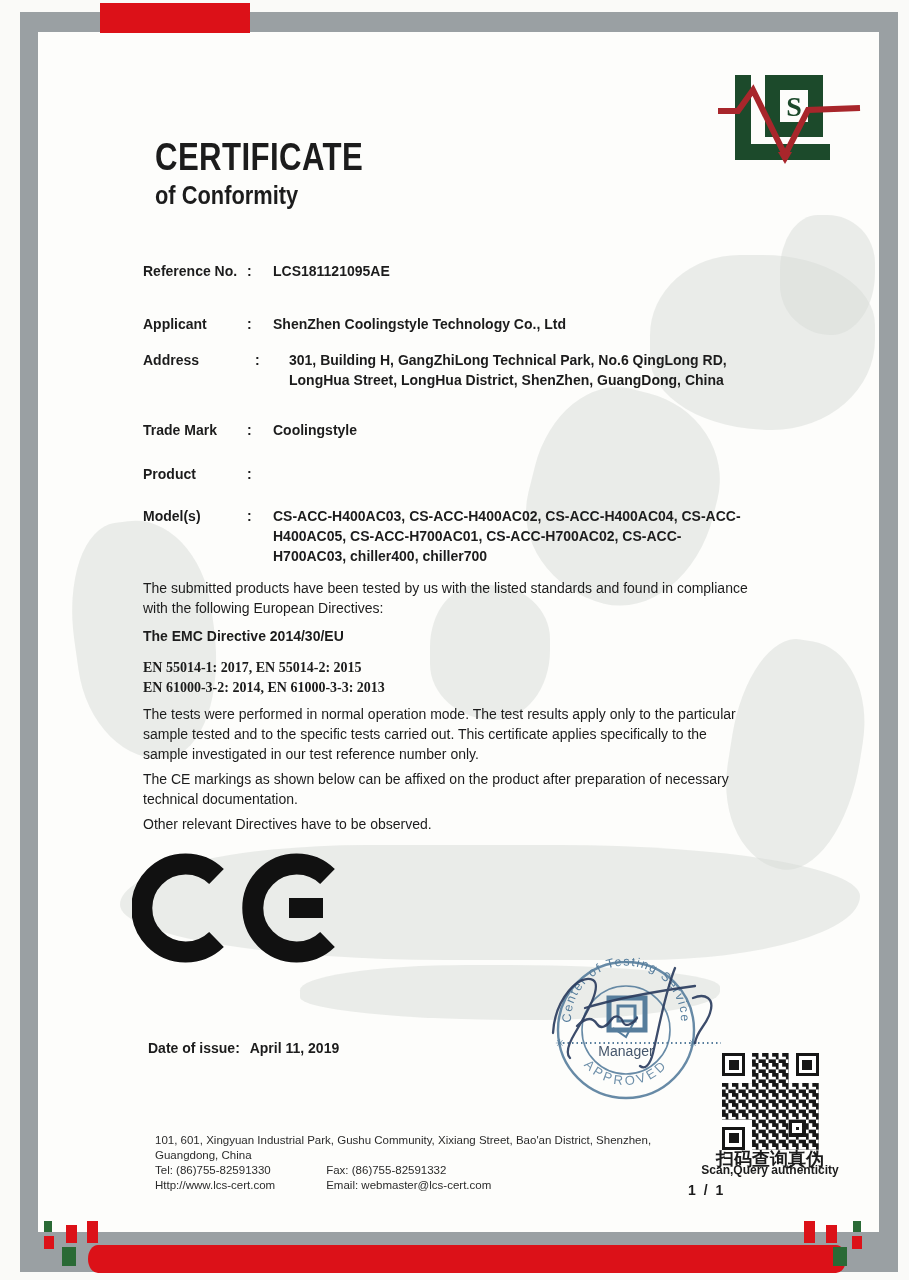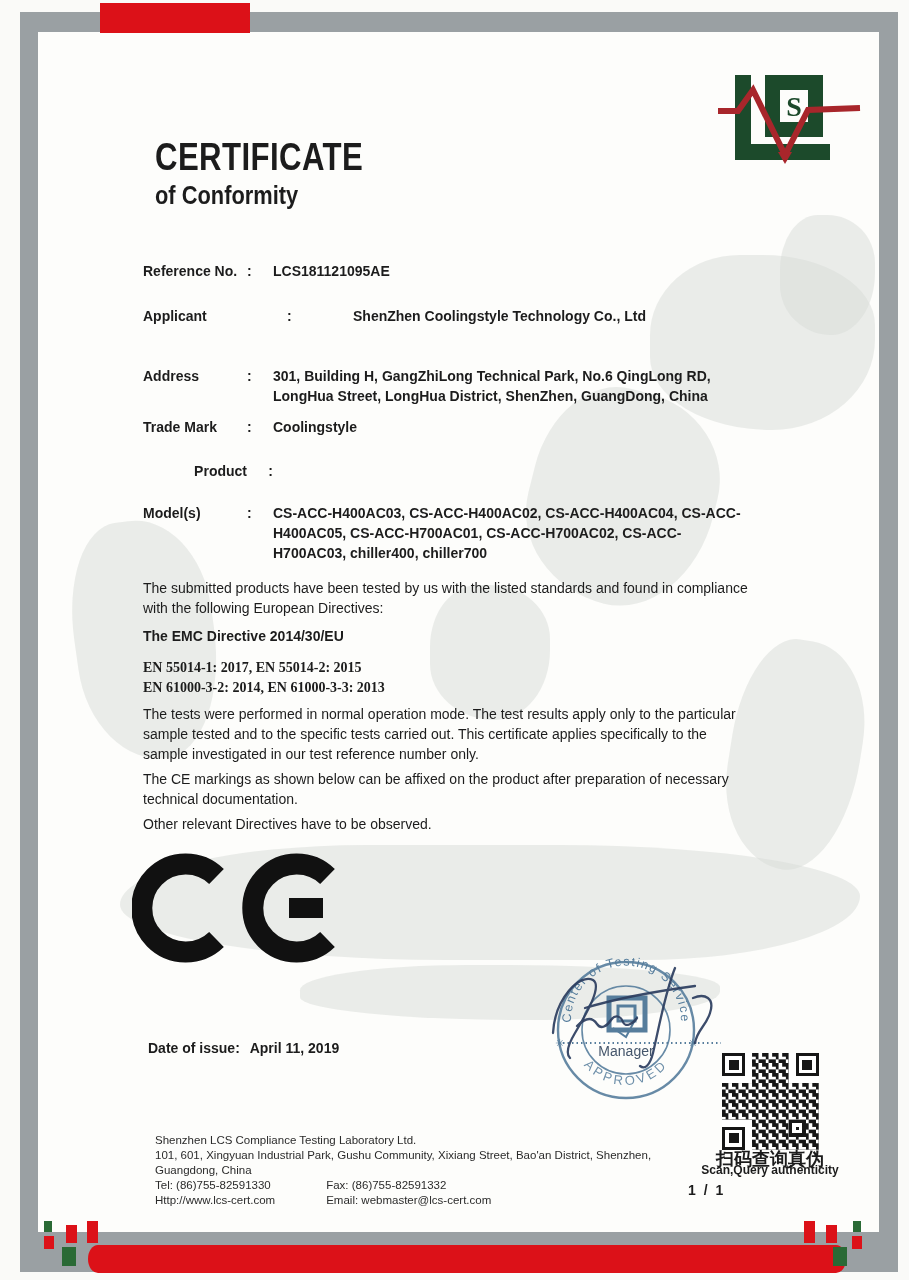--- a/index.html
+++ b/index.html
@@ -87,42 +87,42 @@
       <text x="82" y="56" text-anchor="middle" font-family="Liberation Serif, serif" font-weight="bold" font-size="28" fill="#1c4a2b">S</text>
       <polyline points="6,51 26,51 41,30 73,95 96,50 148,48" fill="none" stroke="#a8262b" stroke-width="6" stroke-linejoin="miter"></polyline>
       <polygon points="66,92 80,92 73,104" fill="#a8262b"></polygon>
     </svg>
   </div>
 
   <div class="abs title" style="left:155px;top:136px;">CERTIFICATE</div>
   <div class="abs subtitle" style="left:155px;top:180px;">of Conformity</div>
 
   <div class="abs fields">
-    <div class="frow" style="margin-bottom:25px;">
+    <div class="frow" style="margin-bottom:33px;">
       <span class="flabel">Reference No.</span>
       <span class="fsep">:</span>
       <span class="fval">LCS181121095AE</span>
     </div>
-    <div class="frow" style="margin-bottom:40px;gap:40px;">
+    <div class="frow" style="margin-bottom:16px;">
       <span class="flabel">Applicant</span>
       <span class="fsep">:</span>
       <span class="fval">ShenZhen Coolingstyle Technology Co., Ltd</span>
     </div>
-    <div class="frow" style="margin-bottom:11px;">
+    <div class="frow" style="margin-bottom:30px;gap:8px;">
       <span class="flabel">Address</span>
       <span class="fsep">:</span>
       <span class="fval">301, Building H, GangZhiLong Technical Park, No.6 QingLong RD,
 LongHua Street, LongHua District, ShenZhen, GuangDong, China</span>
     </div>
     <div class="frow" style="margin-bottom:24px;">
       <span class="flabel">Trade Mark</span>
       <span class="fsep">:</span>
       <span class="fval">Coolingstyle</span>
     </div>
-    <div class="frow" style="margin-bottom:22px;text-align:right;">
+    <div class="frow" style="margin-bottom:22px;">
       <span class="flabel">Product</span>
       <span class="fsep">:</span>
     </div>
     <div class="frow">
       <span class="flabel">Model(s)</span>
       <span class="fsep">:</span>
       <span class="fval">CS-ACC-H400AC03, CS-ACC-H400AC02, CS-ACC-H400AC04, CS-ACC-
 H400AC05, CS-ACC-H700AC01, CS-ACC-H700AC02, CS-ACC-
 H700AC03, chiller400, chiller700</span>
     </div>
@@ -223,21 +223,20 @@
       <rect x="21" y="21" width="3" height="3" fill="#fff"></rect>
       <rect x="22" y="22" width="1" height="1" fill="#161616"></rect>
     </svg>
   </div>
   <div class="abs qr-caption-cn" style="left:695px;top:1147px;width:150px;">扫码查询真伪</div>
   <div class="abs qr-caption-en" style="left:685px;top:1163px;width:170px;">Scan,Query authenticity</div>
 
   <div class="abs pageno" style="left:688px;top:1182px;">1 / 1</div>
 
   <div class="abs footer">
-    <div>Shenzhen LCS Compliance Testing Laboratory Ltd.</div>
     <div class="pre">101, 601, Xingyuan Industrial Park, Gushu Community, Xixiang Street, Bao'an District, Shenzhen,
 Guangdong, China</div>
     <div>
       <span class="fcol">Tel: (86)755-82591330</span>
       <span>Fax: (86)755-82591332</span>
     </div>
     <div>
       <span class="fcol">Http://www.lcs-cert.com</span>
       <span>Email: webmaster@lcs-cert.com</span>
     </div>

